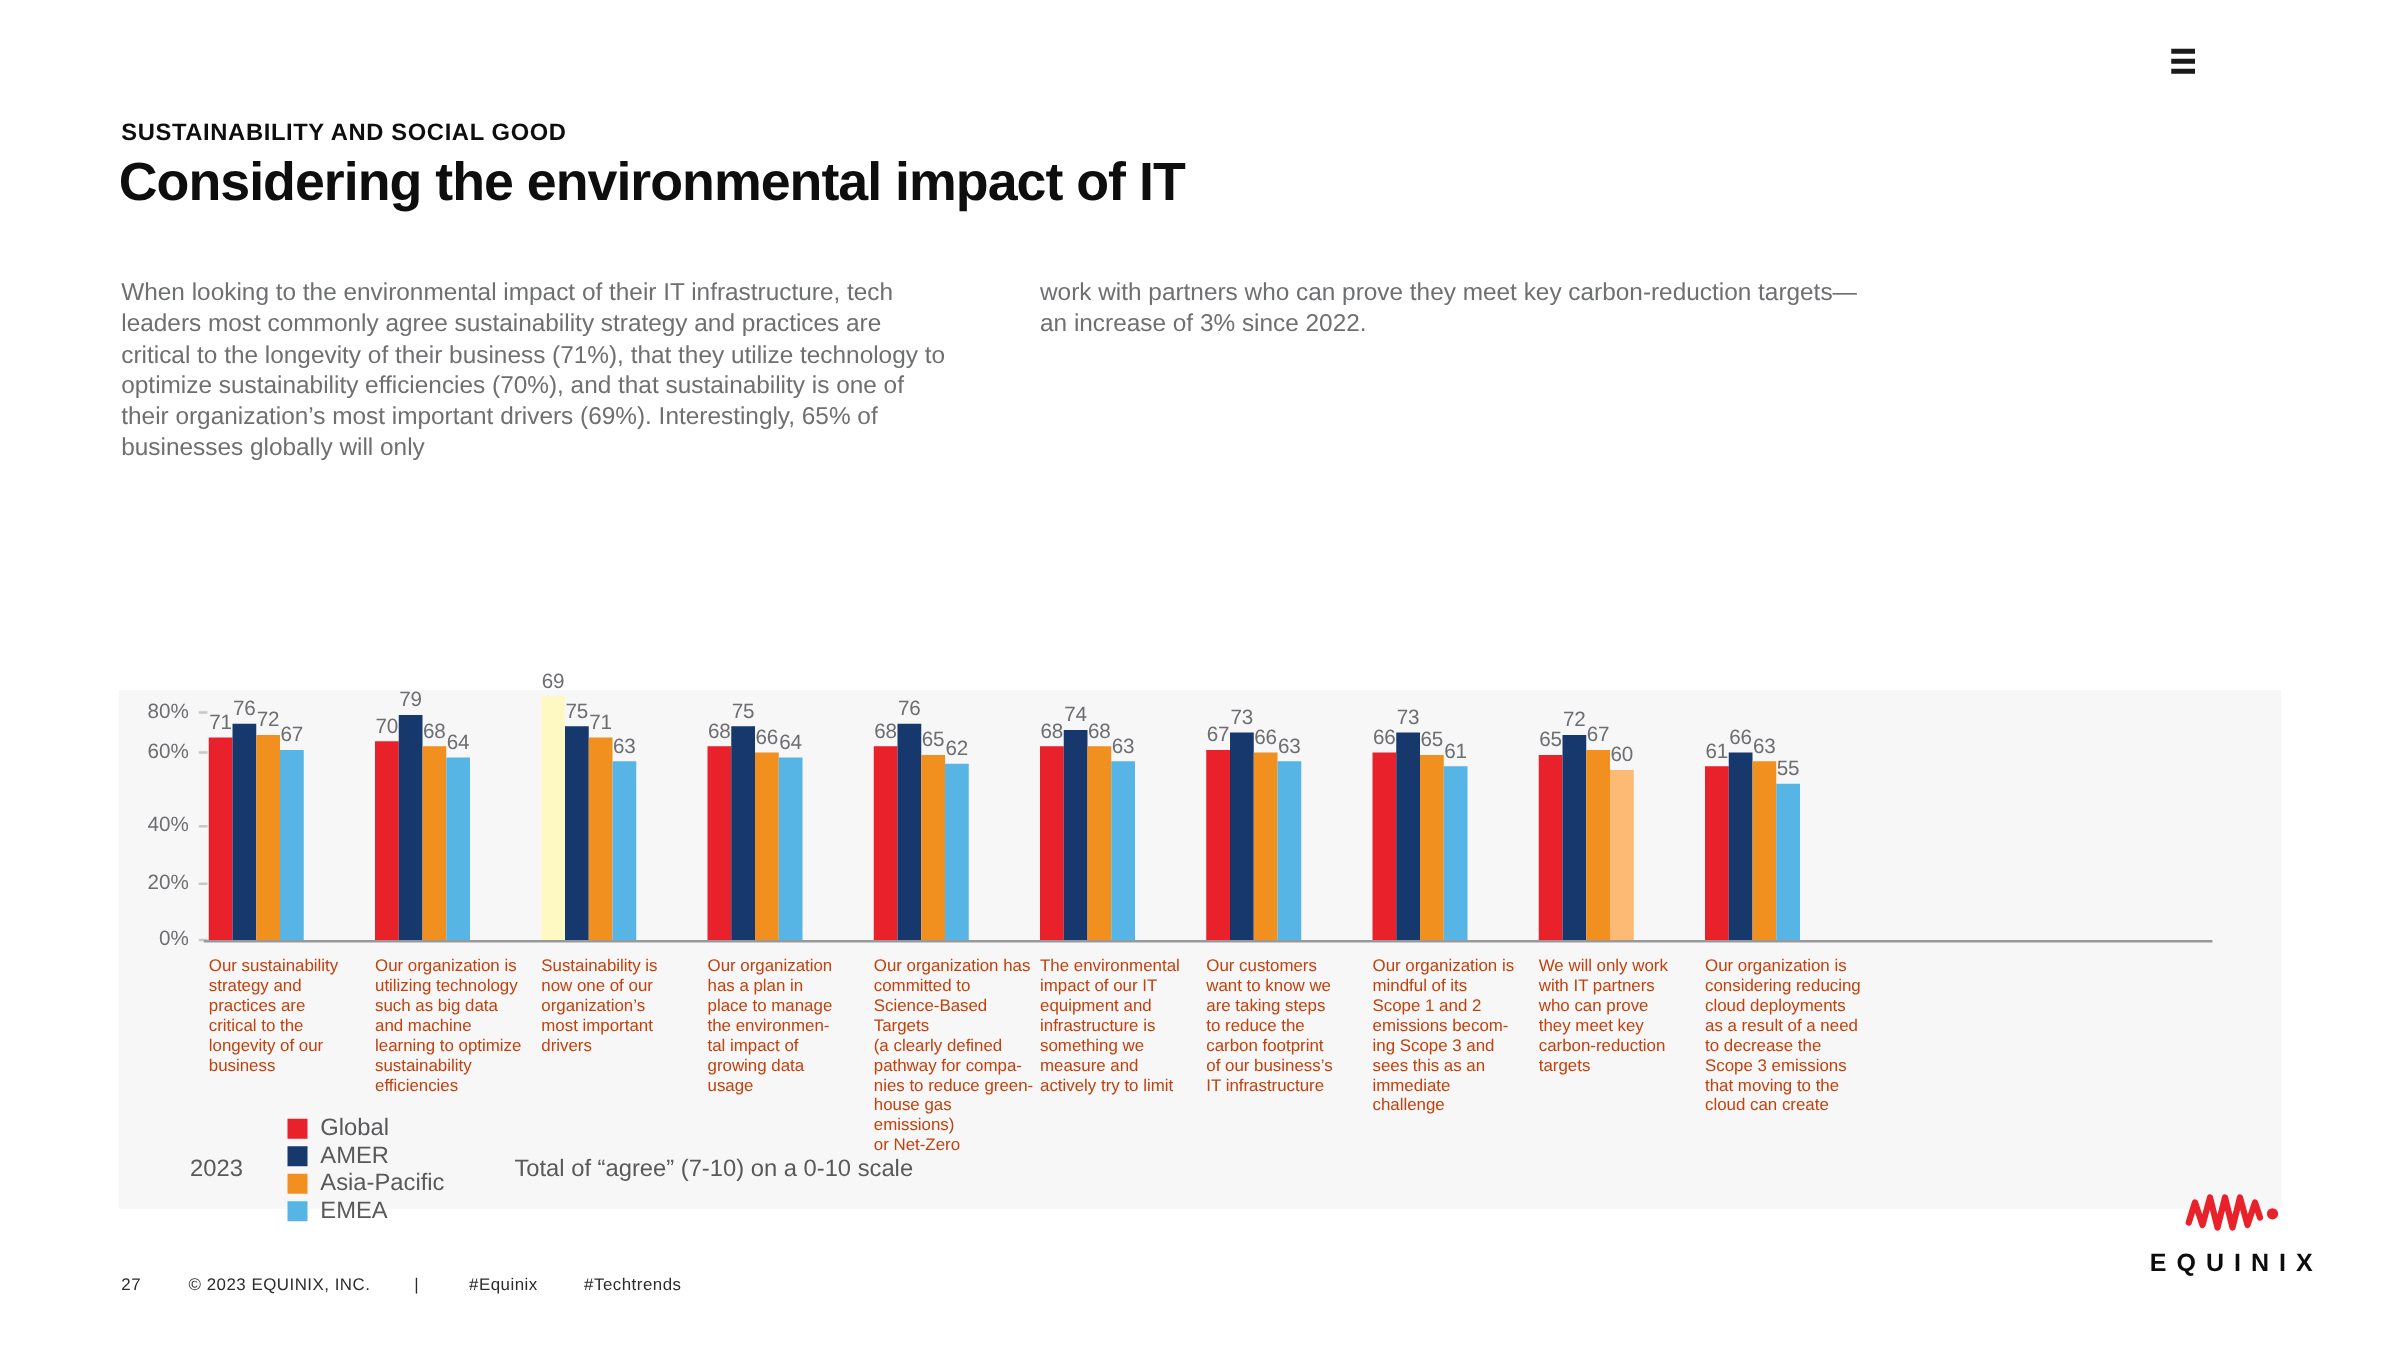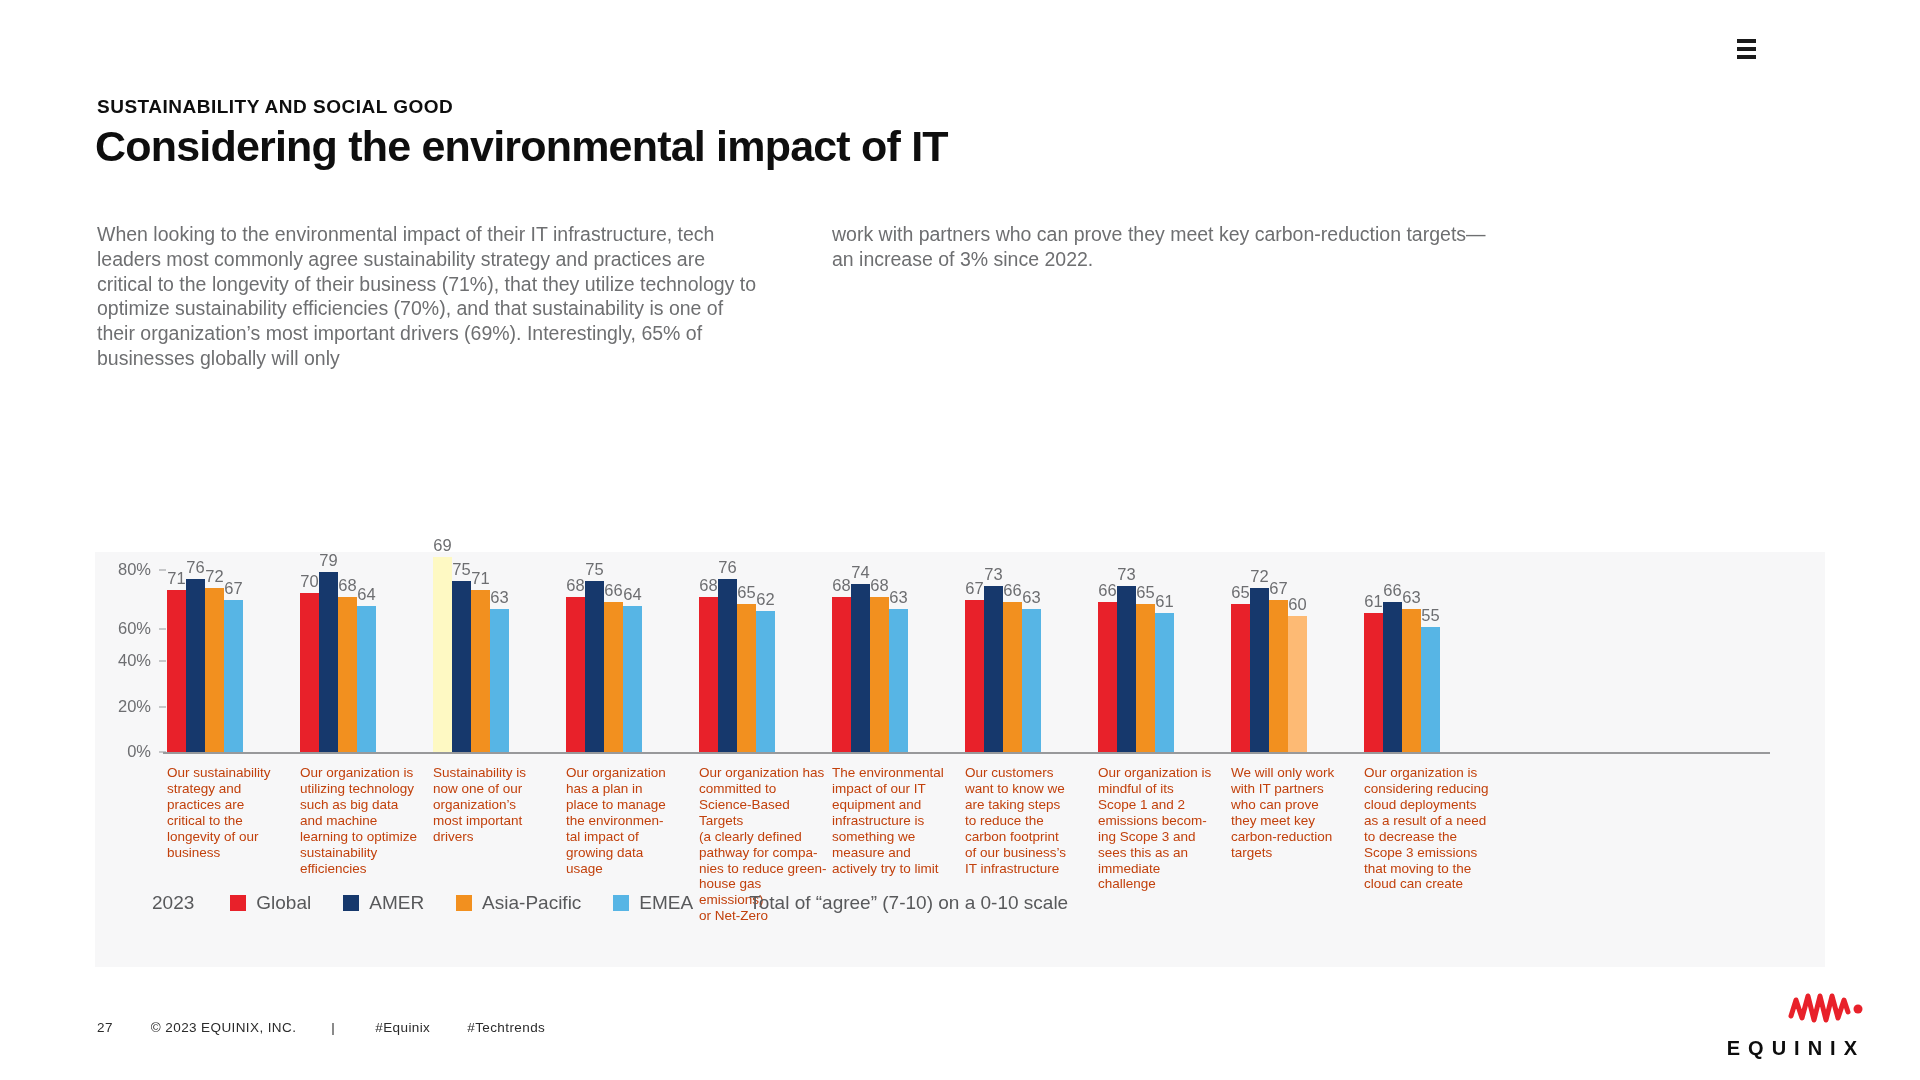--- a/index.html
+++ b/index.html
@@ -83,21 +83,21 @@
     position:absolute; left:97px; top:1020px;
     display:flex; align-items:center;
     font-size:13.5px; letter-spacing:0.4px; color:#2b2b2b;
   }
   .footer .page { margin-right:38px; }
   .footer .copy { margin-right:35px; }
   .footer .sep  { margin-right:40px; }
   .footer .tag1 { margin-right:37px; }
 
   
-  .logo { position:absolute; right:55px; top:988px; width:160px; text-align:right; }
+  .logo { position:absolute; right:55px; top:950px; width:160px; text-align:center; }
   .logo .wordmark {
     margin-top:5px; font-size:20px; font-weight:bold;
     letter-spacing:8px; padding-left:8px; color:#0d0d0d;
   }
 </style>
 </head>
 <body>
 
 <div class="hamburger">
   <div class="bar"></div>
@@ -114,21 +114,21 @@
   </div>
   <div class="col-right">
     <p>work with partners who can prove they meet key carbon-reduction targets—an increase of 3% since 2022.</p>
   </div>
 </div>
 
 <div class="panel">
   <div class="plot">
     <div id="yticks">
         <div class="ytick" style="top: 8px;"><span>80%</span><div class="dash"></div></div>
-        <div class="ytick" style="top: 67px;"><span>60%</span><div class="dash"></div></div>
+        <div class="ytick" style="top: 40px;"><span>60%</span><div class="dash"></div></div>
         <div class="ytick" style="top: 99px;"><span>40%</span><div class="dash"></div></div>
         <div class="ytick" style="top: 144.5px;"><span>20%</span><div class="dash"></div></div>
         <div class="ytick" style="top: 190px;"><span>0%</span><div class="dash"></div></div>
       </div>
     <div class="axis-line"></div>
     <div class="groups" id="groups">
         <div class="group">
           <div class="bar" style="height: 161.525px; background: rgb(232, 33, 42);">
             <span class="val">71</span>
           </div>
@@ -334,21 +334,21 @@
 as a result of a need
 to decrease the
 Scope 3 emissions
 that moving to the
 cloud can create</div>
         </div>
       </div>
   </div>
   <div class="legend">
     <span class="year">2023</span>
-    <span id="legend-entries" style="display:flex;align-items:flex-start;">
+    <span id="legend-entries" style="display:flex;align-items:flex-start;flex-direction:column;">
         <div class="entry">
           <div class="swatch" style="background: rgb(232, 33, 42);"></div>
           <span>Global</span>
         </div>
         <div class="entry">
           <div class="swatch" style="background: rgb(22, 56, 108);"></div>
           <span>AMER</span>
         </div>
         <div class="entry">
           <div class="swatch" style="background: rgb(242, 144, 31);"></div>

